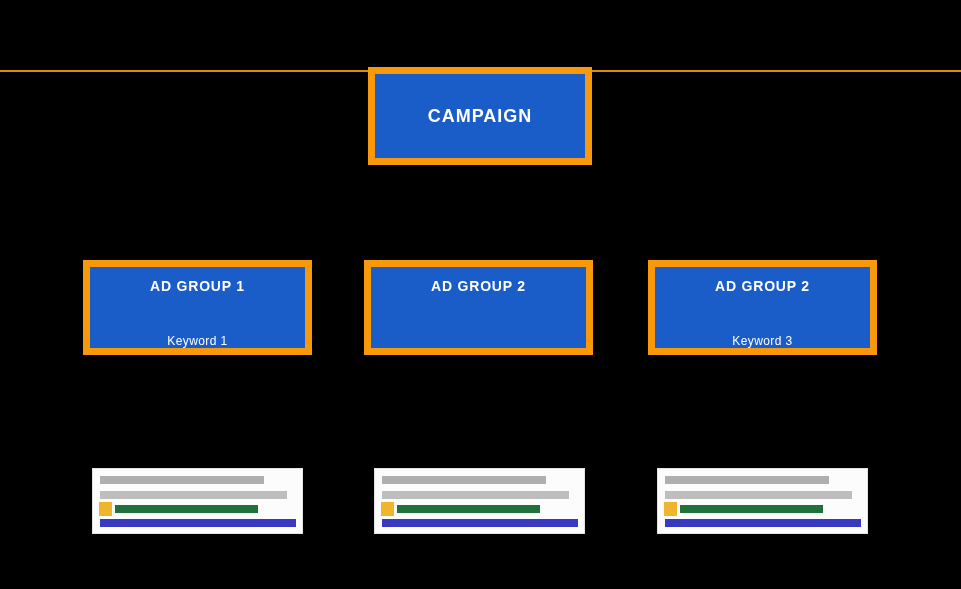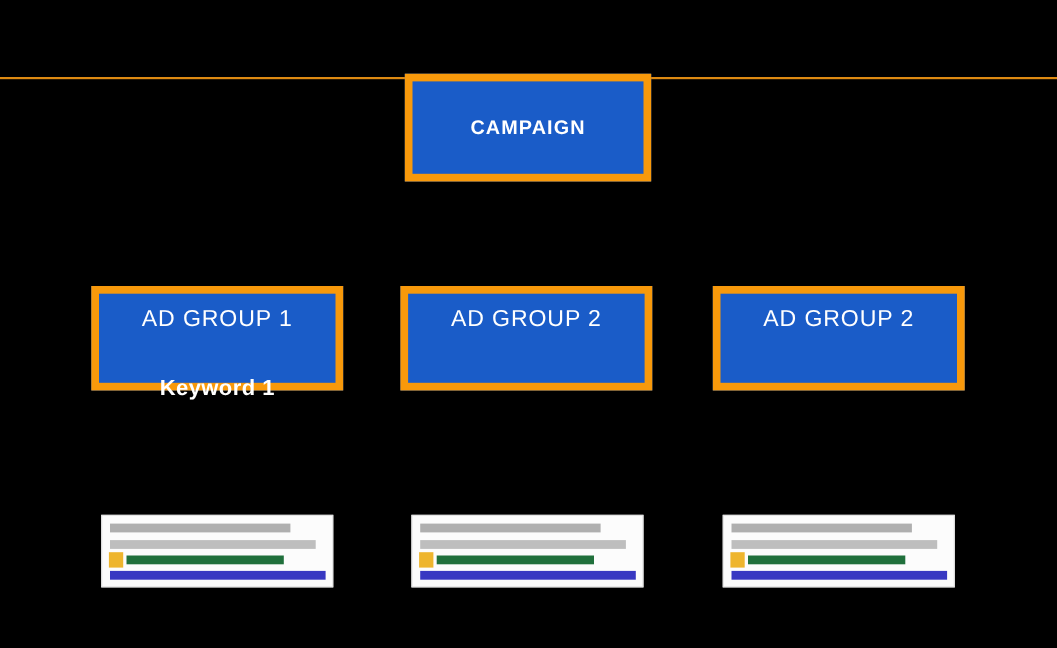--- a/index.html
+++ b/index.html
@@ -53,27 +53,27 @@
     height: 95px;
     display: flex;
     flex-direction: column;
     justify-content: space-between;
     padding: 11px 0 13px 0;
   }
   .adgroup.g1 { left: 83px; }
   .adgroup.g2 { left: 364px; }
   .adgroup.g3 { left: 648px; }
   .ag-title {
-    font-size: 21px;
-    font-weight: 400;
+    font-size: 14px;
+    font-weight: 700;
     letter-spacing: 0.8px;
   }
   .ag-keyword {
-    font-size: 20px;
-    font-weight: 700;
+    font-size: 12px;
+    font-weight: 400;
     letter-spacing: 0.4px;
     margin-top: 40px;
   }
   
   .ad-card {
     position: absolute;
     top: 468px;
     width: 211px;
     height: 66px;
     background: #FCFCFC;
@@ -116,20 +116,21 @@
     <div class="ag-title">AD GROUP 1</div>
     <div class="ag-keyword">Keyword 1</div>
   </div>
 
   <div class="node adgroup g2">
     <div class="ag-title">AD GROUP 2</div>
   </div>
 
   <div class="node adgroup g3">
     <div class="ag-title">AD GROUP 2</div>
+    <div class="ag-keyword">Keyword 3</div>
   </div>
 
   <div class="ad-card a1">
     <div class="bar line1"></div>
     <div class="bar line2"></div>
     <div class="badge"></div>
     <div class="bar url"></div>
     <div class="bar headline"></div>
   </div>
 

